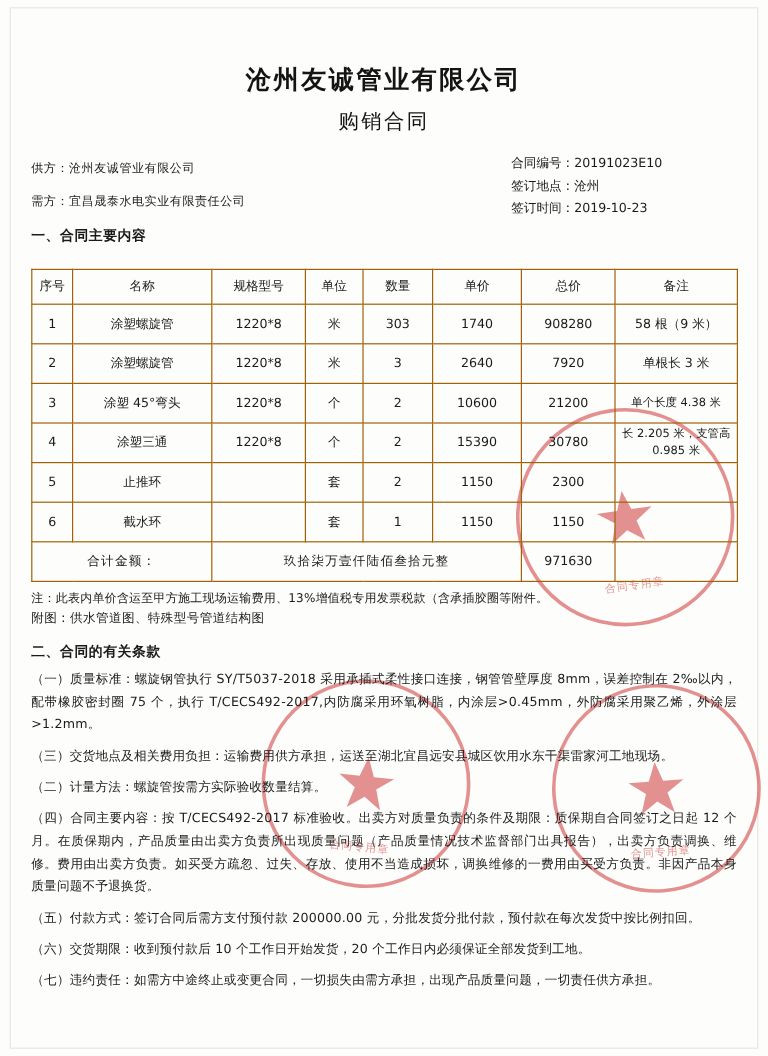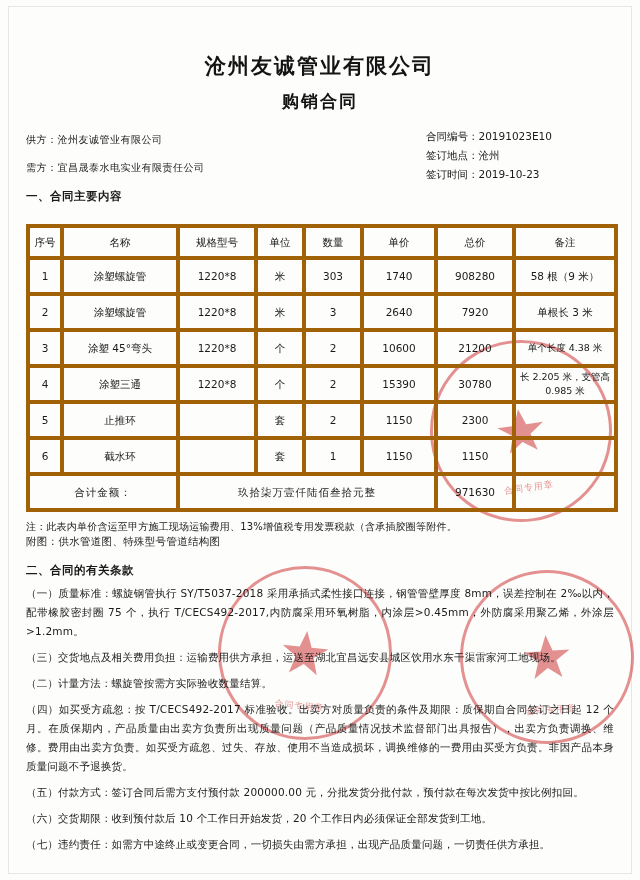--- a/index.html
+++ b/index.html
@@ -39,21 +39,21 @@
     font-size: 21px;
     font-weight: bold;
     letter-spacing: 2px;
     color: #141414;
     margin-top: 22px;
   }
   .doc-title {
     text-align: center;
     font-family: "DejaVu Serif", "Liberation Serif", serif;
     font-size: 17px;
-    font-weight: bold;
+    font-weight: normal;
     letter-spacing: 2px;
     margin-top: 10px;
     color: #141414;
   }
   .parties {
     margin-top: 18px;
     font-size: 11px;
     position: relative;
     height: 52px;
   }
@@ -79,21 +79,21 @@
     margin-bottom: 20px;
     letter-spacing: 0.5px;
   }
   table.maintable {
     border-collapse: collapse;
     width: 588px;
     font-size: 10.5px;
     table-layout: fixed;
   }
   table.maintable th, table.maintable td {
-    border: 4px solid #a16207;
+    border: 1px solid #a16207;
     text-align: center;
     height: 30px;
     padding: 1px 2px;
     font-weight: normal;
     line-height: 14px;
     background: transparent;
   }
   table.maintable th {
     font-weight: normal;
     height: 26px;
@@ -333,21 +333,21 @@
     <div class="clause">
       <span>（一）</span><span>质量标准：</span><span>螺旋钢管执行 SY/T5037-2018 采用承插式柔性接口连接，钢管管壁厚度 8mm，误差控制在 2‰以内，配带橡胶密封圈 75 个，执行 T/CECS492-2017,内防腐采用环氧树脂，内涂层&gt;0.45mm，外防腐采用聚乙烯，外涂层&gt;1.2mm。</span>
     </div>
     <div class="clause">
       <span>（三）</span><span>交货地点及相关费用负担：</span><span>运输费用供方承担，运送至湖北宜昌远安县城区饮用水东干渠雷家河工地现场。</span>
     </div>
     <div class="clause">
       <span>（二）</span><span>计量方法：</span><span>螺旋管按需方实际验收数量结算。</span>
     </div>
     <div class="clause">
-      <span>（四）</span><span>如买受方疏忽：</span><span>按 T/CECS492-2017 标准验收。出卖方对质量负责的条件及期限：质保期自合同签订之日起 12 个月。在质保期内，产品质量由出卖方负责所出现质量问题（产品质量情况技术监督部门出具报告），出卖方负责调换、维修。费用由出卖方负责。如买受方疏忽、过失、存放、使用不当造成损坏，调换维修的一费用由买受方负责。非因产品本身质量问题不予退换货。</span>
+      <span>（四）</span><span>合同主要内容：</span><span>按 T/CECS492-2017 标准验收。出卖方对质量负责的条件及期限：质保期自合同签订之日起 12 个月。在质保期内，产品质量由出卖方负责所出现质量问题（产品质量情况技术监督部门出具报告），出卖方负责调换、维修。费用由出卖方负责。如买受方疏忽、过失、存放、使用不当造成损坏，调换维修的一费用由买受方负责。非因产品本身质量问题不予退换货。</span>
     </div>
     <div class="clause">
       <span>（五）</span><span>付款方式：</span><span>签订合同后需方支付预付款 200000.00 元，分批发货分批付款，预付款在每次发货中按比例扣回。</span>
     </div>
     <div class="clause">
       <span>（六）</span><span>交货期限：</span><span>收到预付款后 10 个工作日开始发货，20 个工作日内必须保证全部发货到工地。</span>
     </div>
     <div class="clause">
       <span>（七）</span><span>违约责任：</span><span>如需方中途终止或变更合同，一切损失由需方承担，出现产品质量问题，一切责任供方承担。</span>
     </div>

